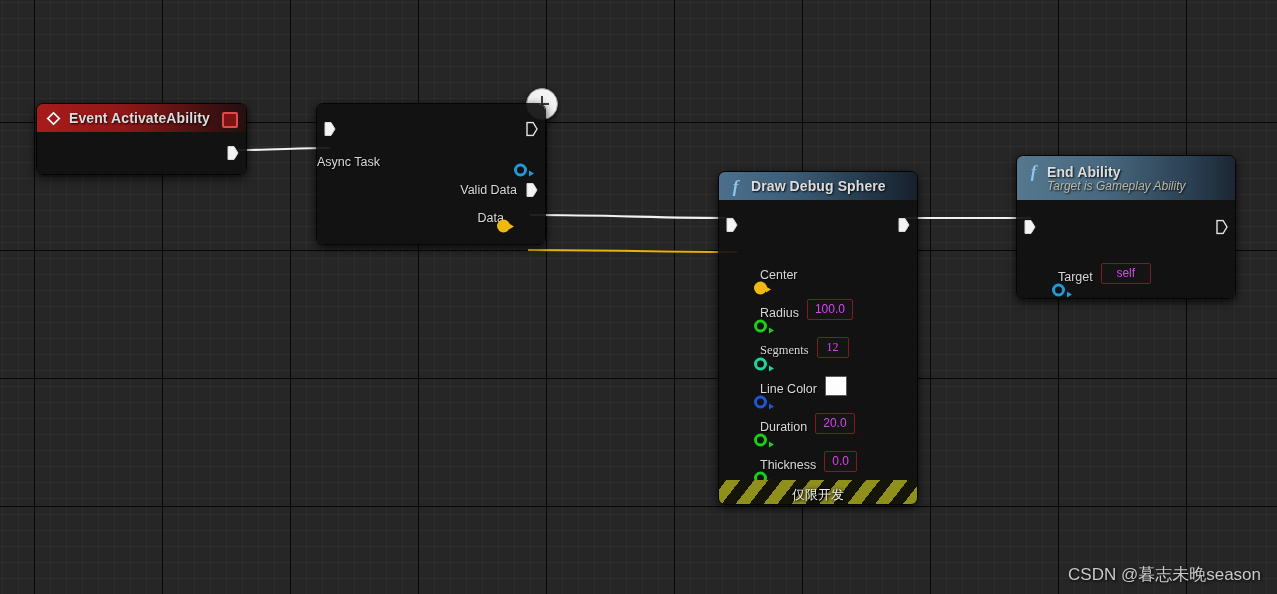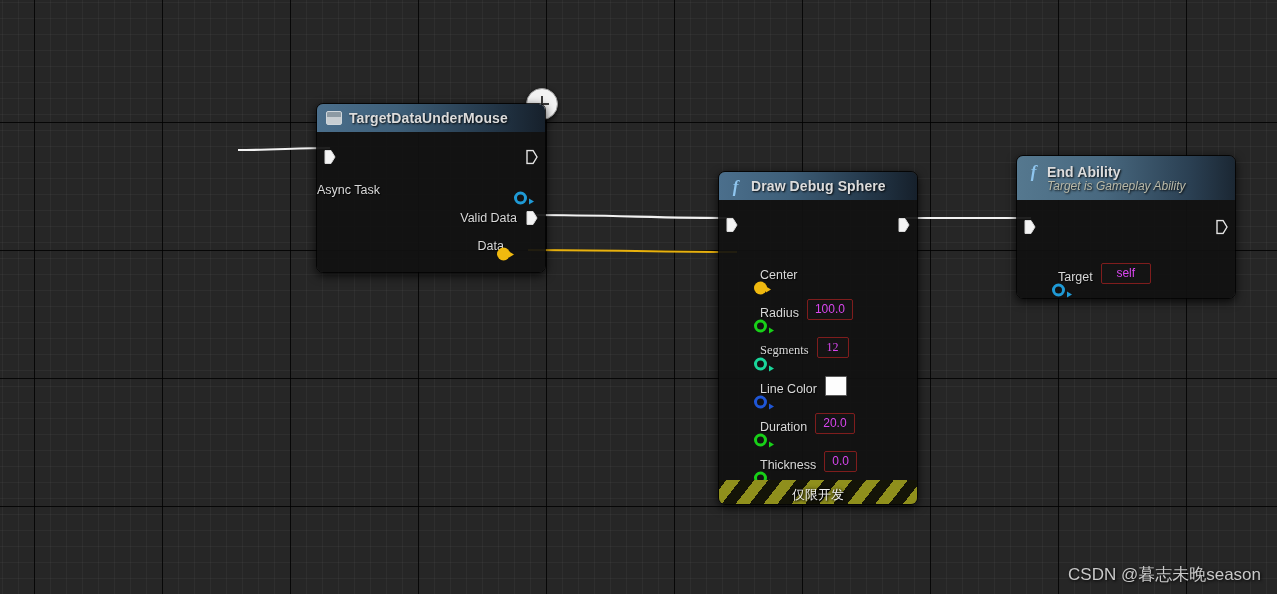--- a/index.html
+++ b/index.html
@@ -110,29 +110,44 @@
 
 <div id="canvas">
 
   <svg id="wires">
     <path d="M 238 150 C 270 150, 300 148, 330 148" stroke="#f2f2f2" stroke-width="2.2" fill="none"></path>
     <path d="M 530 215 C 610 215, 660 218, 733 218" stroke="#f2f2f2" stroke-width="2.2" fill="none"></path>
     <path d="M 528 250 C 610 250, 660 252, 737 252" stroke="#e8b10d" stroke-width="2" fill="none"></path>
     <path d="M 906 218 C 950 218, 990 218, 1031 218" stroke="#f2f2f2" stroke-width="2.2" fill="none"></path>
   </svg>
 
+  <div class="node" style="left:36px;top:103px;width:209px;">
+    <div class="hdr hdr-red">
+      <span class="ic">
+        <svg width="17" height="17" viewBox="0 0 17 17">
+          <path d="M8.5 1 L16 8.5 L8.5 16 L1 8.5 Z" fill="#f4f4f4" stroke="#7a1010" stroke-width="1"></path>
+          <path d="M8.5 4 L13 8.5 L8.5 13 L4 8.5 Z" fill="#9c1818"></path>
+        </svg>
+      </span>
+      <span class="hdr-title">Event ActivateAbility</span>
+      <span class="badge-red"></span>
+    </div>
+    <div class="node-body" style="height:42px;">
+      <div class="row" style="height:42px;">
+        <span class="pin-out exec">
+          <svg width="12" height="15" viewBox="0 0 12 15">
+            <path d="M1 1 L7 1 L11 7.5 L7 14 L1 14 Z" fill="#f4f4f4" stroke="#d8d8d8" stroke-width="1"></path>
+          </svg>
+        </span>
+      </div>
+    </div>
+  </div>
 
   <div class="clock" style="left:526px;top:88px;"></div>
   <div class="node" style="left:316px;top:103px;width:228px;">
-    <div class="hdr hdr-blue">
-      <span class="ic">
-        <span class="ic-sq"></span>
-      </span>
-      <span class="hdr-title">TargetDataUnderMouse</span>
-    </div>
     <div class="node-body" style="padding:6px 0 12px 0;">
       <div class="row tall">
         <span class="pin-in exec">
           <svg width="12" height="15" viewBox="0 0 12 15">
             <path d="M1 1 L7 1 L11 7.5 L7 14 L1 14 Z" fill="#f4f4f4" stroke="#d8d8d8" stroke-width="1"></path>
           </svg>
         </span>
         <span class="pin-out exec">
           <svg width="12" height="15" viewBox="0 0 12 15">
             <path d="M1 1 L7 1 L11 7.5 L7 14 L1 14 Z" fill="none" stroke="#e4e4e4" stroke-width="1.4"></path>

